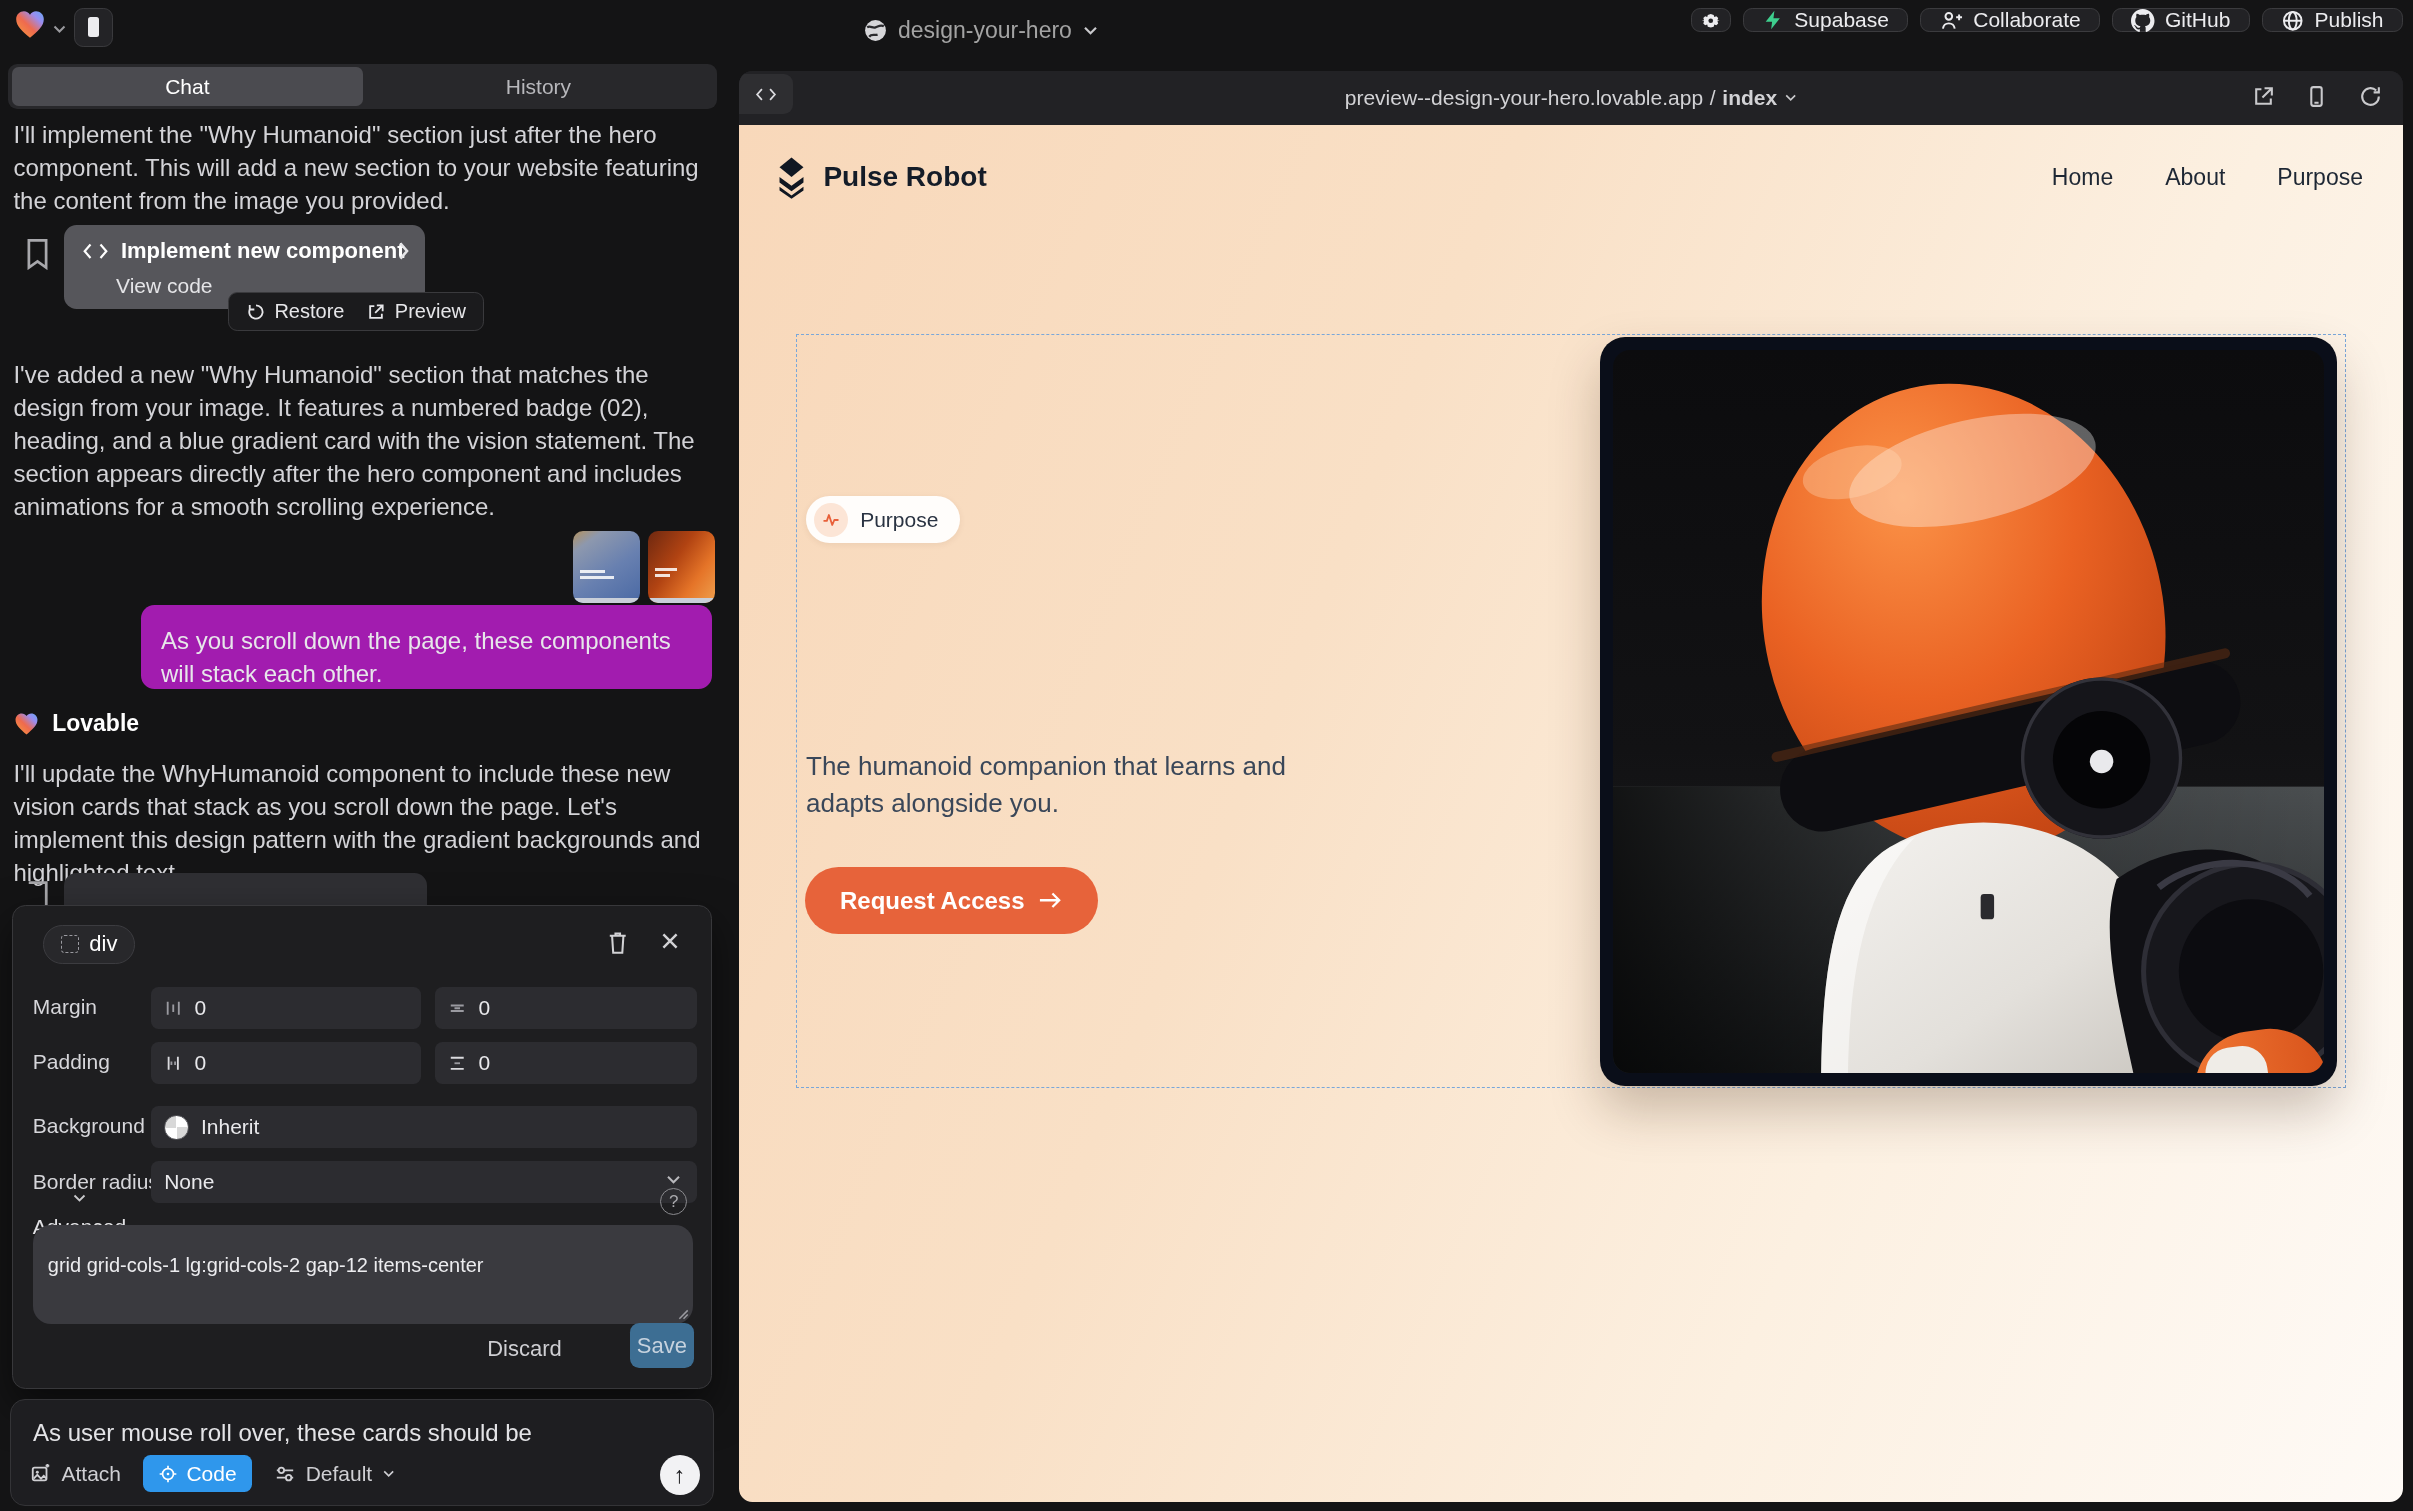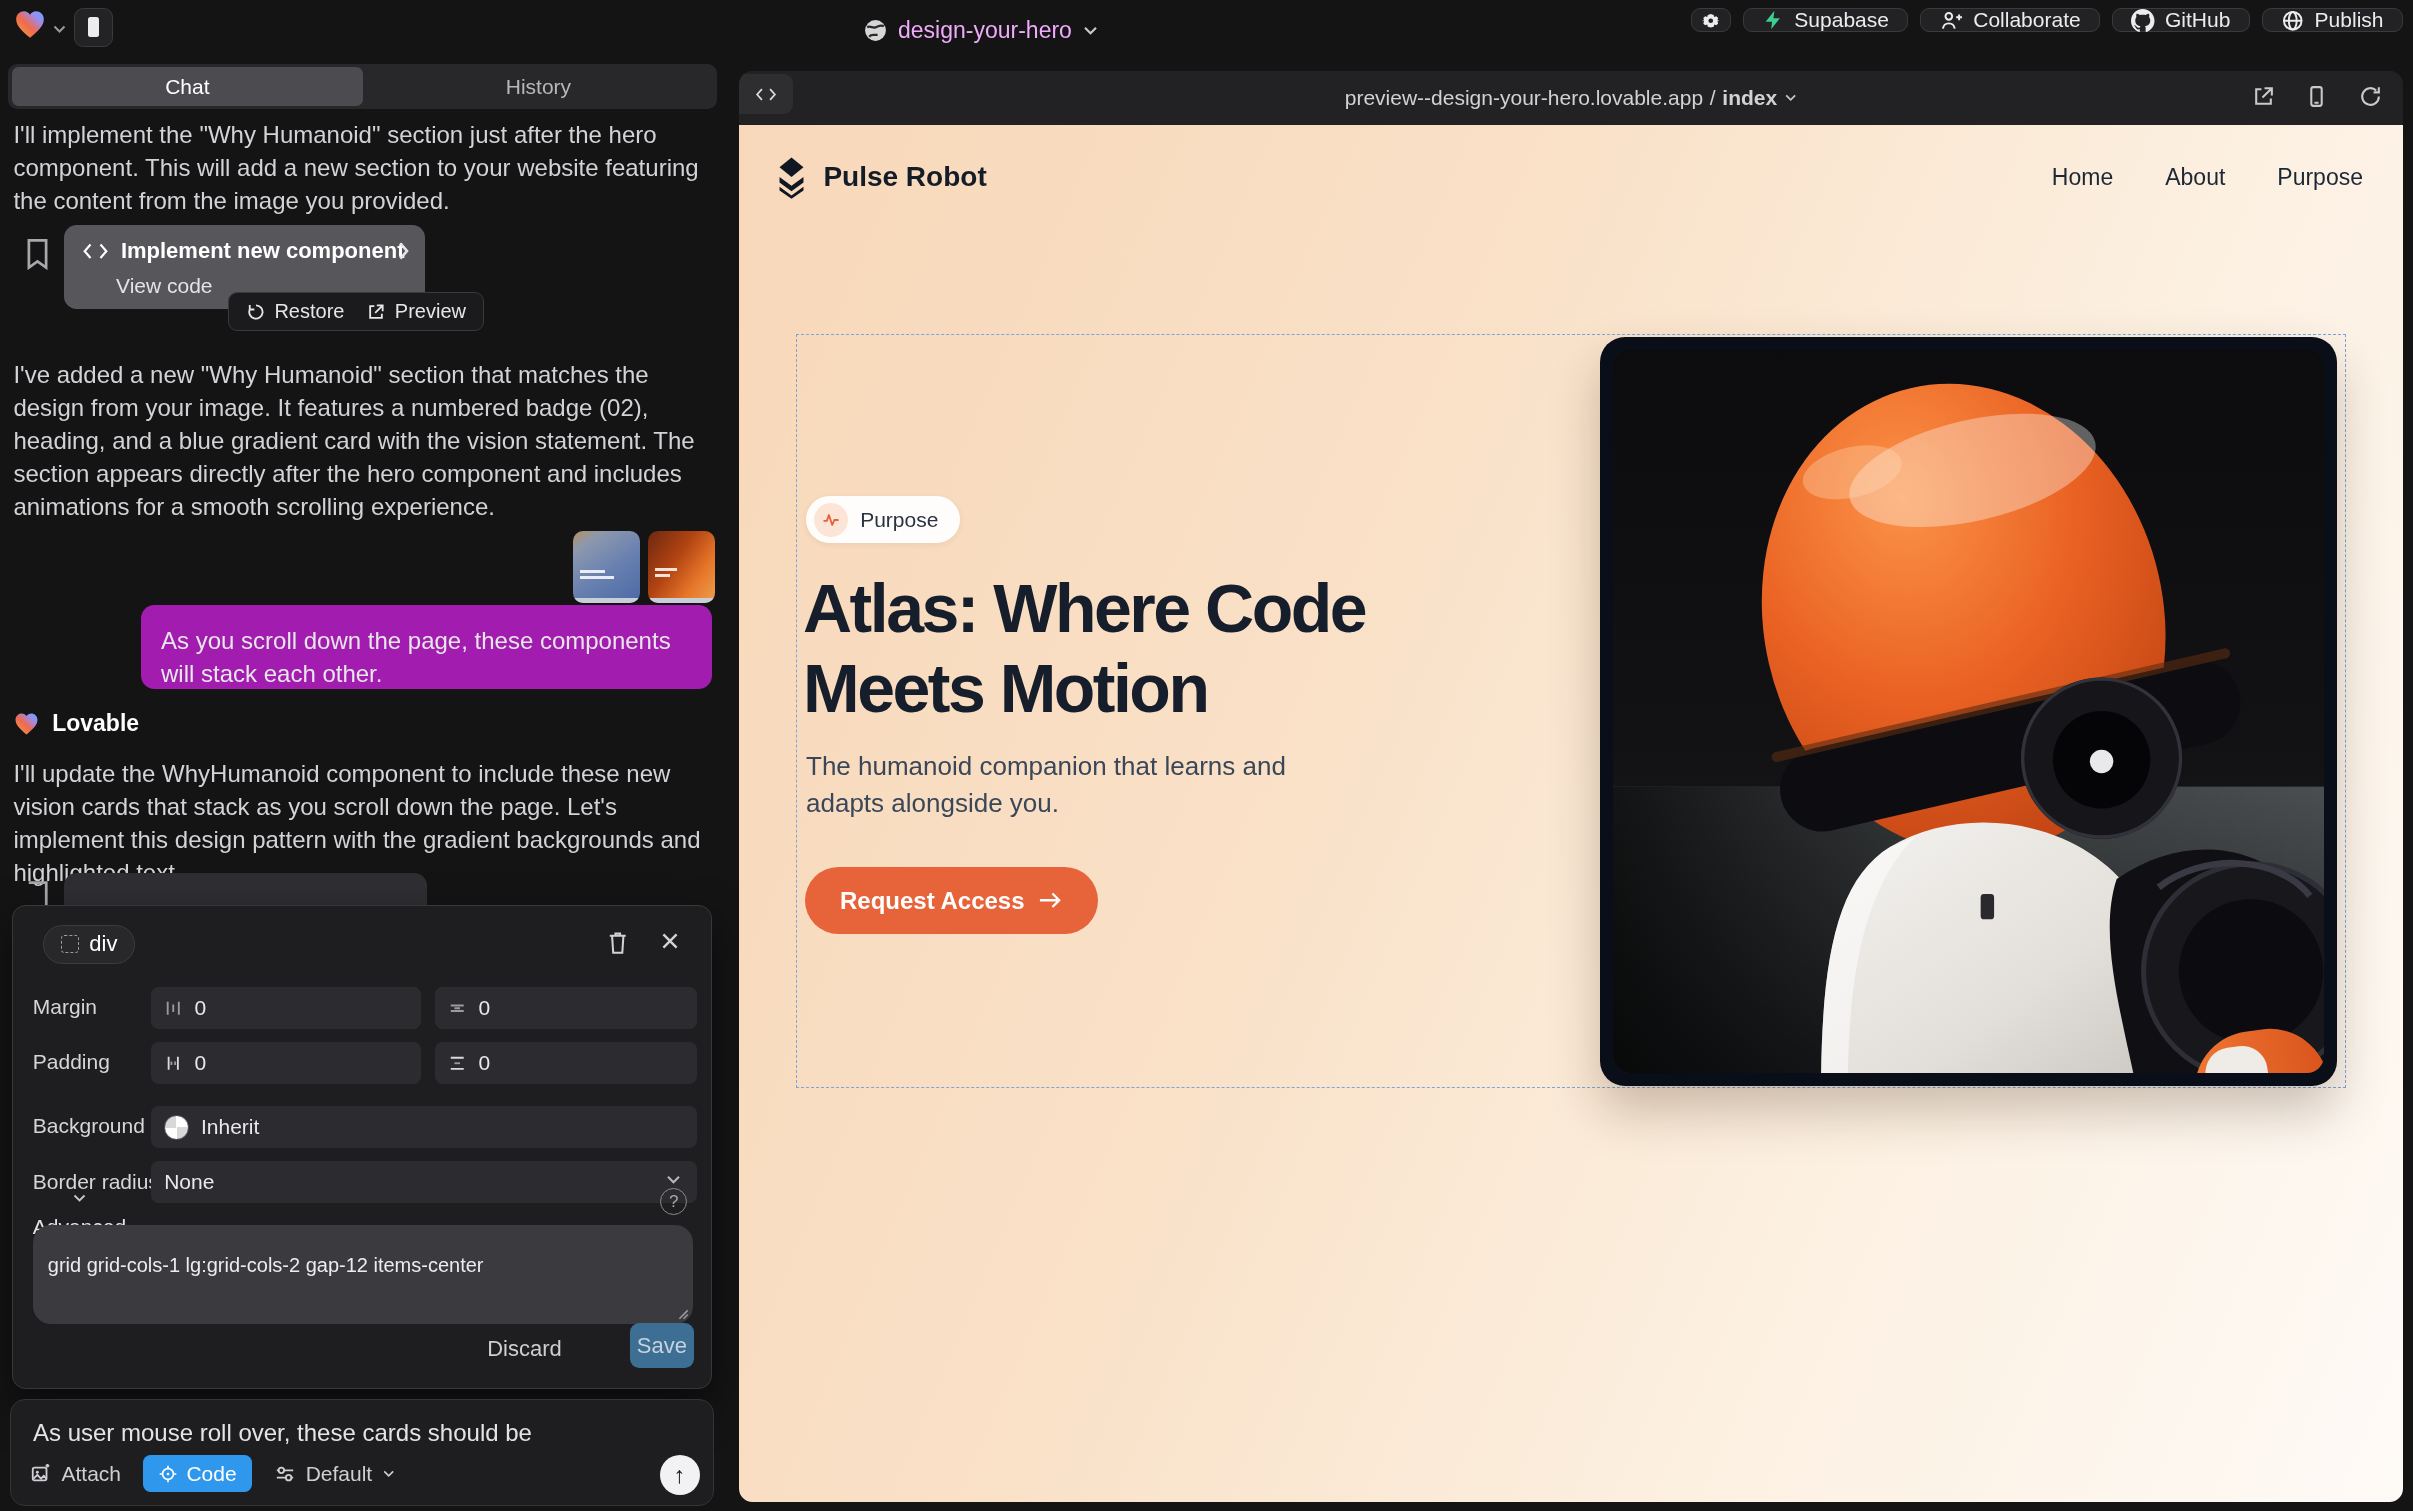--- a/index.html
+++ b/index.html
@@ -8,21 +8,21 @@
   .abs { position:absolute; }
 
   
   .topbar { position:absolute; left:0; top:0; width:2413px; height:60px; }
   .heart-logo { position:absolute; left:13.4px; top:6.7px; width:34px; height:34px; }
   .sidebar-btn { position:absolute; left:74px; top:7.6px; width:39px; height:39px;
     background:#232326; border:0.8px solid #3a3a3d; border-radius:9.2px;
     display:flex; align-items:center; justify-content:center; }
   .sidebar-glyph { width:11.8px; height:20px; background:#ececef; border-radius:2.5px; }
   .proj-group { position:absolute; left:863px; top:11.8px; height:37px; display:flex;
-    align-items:center; gap:10px; color:#f0abfc; font-size:23px; }
+    align-items:center; gap:10px; color:#a3a3a3; font-size:23px; }
   .tb-right { position:absolute; right:10px; top:8.4px; display:flex; gap:11.8px; }
   .tb-btn { height:24px; background:#222225; border:0.8px solid #3b3b3e; border-radius:9.2px;
     color:#ececef; font-size:21px; display:flex; align-items:center; gap:10px;
     padding:0 18.5px; cursor:pointer; }
   .tb-btn.square { width:40px; padding:0; justify-content:center; }
 
   
   .tabs { position:absolute; left:8.4px; top:64px; width:709px; height:45px;
     background:#28282b; border-radius:9.2px; display:flex; padding:3.4px; }
   .tab { flex:1; display:flex; align-items:center; justify-content:center;
@@ -465,24 +465,20 @@
 
     <div class="badge">
       <span class="badge-ic">
         <svg class="ic" width="20" height="20" viewBox="0 0 24 24">
           <path d="M3 13h4l2.5-7 4 12 2.5-6H21" fill="none" stroke="#e8603a" stroke-width="2.2" stroke-linejoin="round"></path>
         </svg>
       </span>
       <span>Purpose</span>
     </div>
 
-    <h1 class="hero-h1">
-      <span style="display:block;">Atlas: Where Code</span>
-      <span style="display:block;">Meets Motion</span>
-    </h1>
 
     <div class="hero-sub">The humanoid companion that learns and adapts alongside you.</div>
 
     <div class="cta">
       <span>Request Access</span>
       <svg class="ic" width="25" height="18.5" viewBox="0 0 26 18">
         <path d="M2 9h20M15 2l7 7-7 7" fill="none" stroke="#fff" stroke-width="2.4"></path>
       </svg>
     </div>
 

